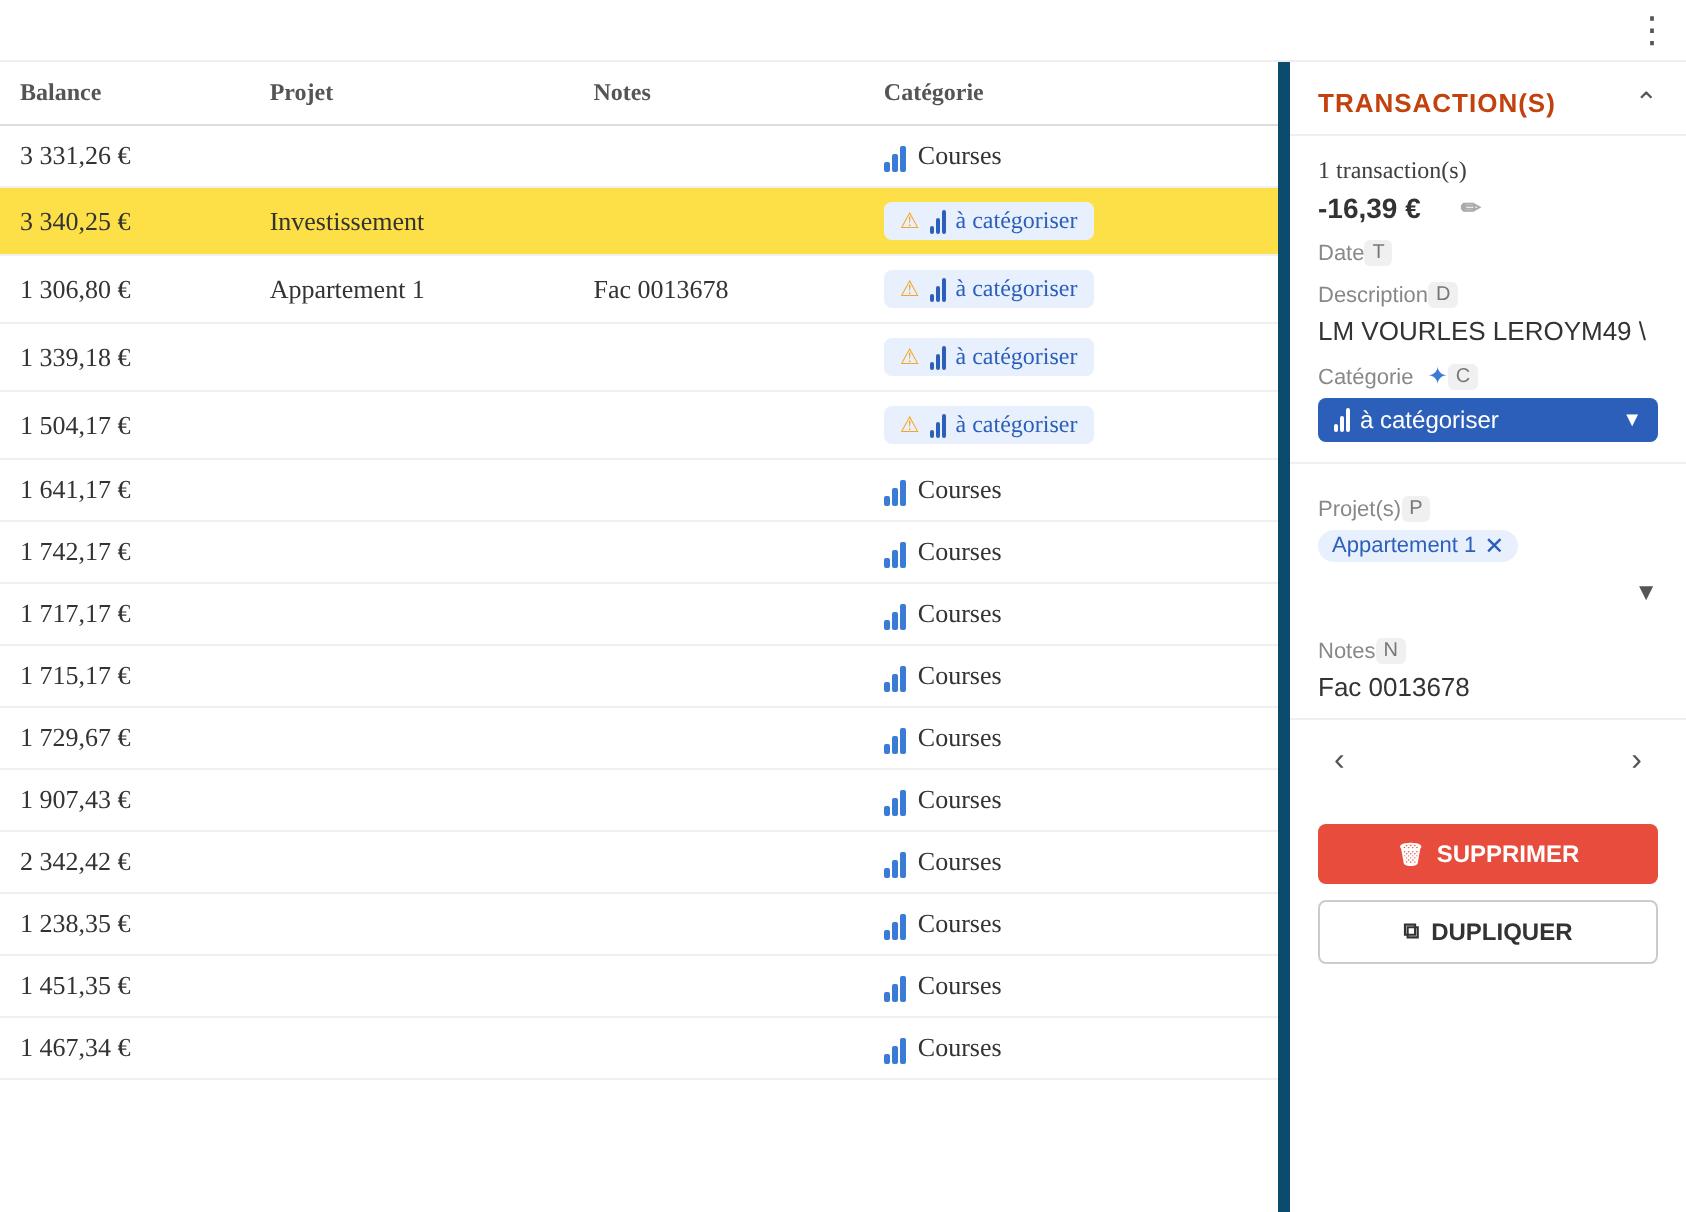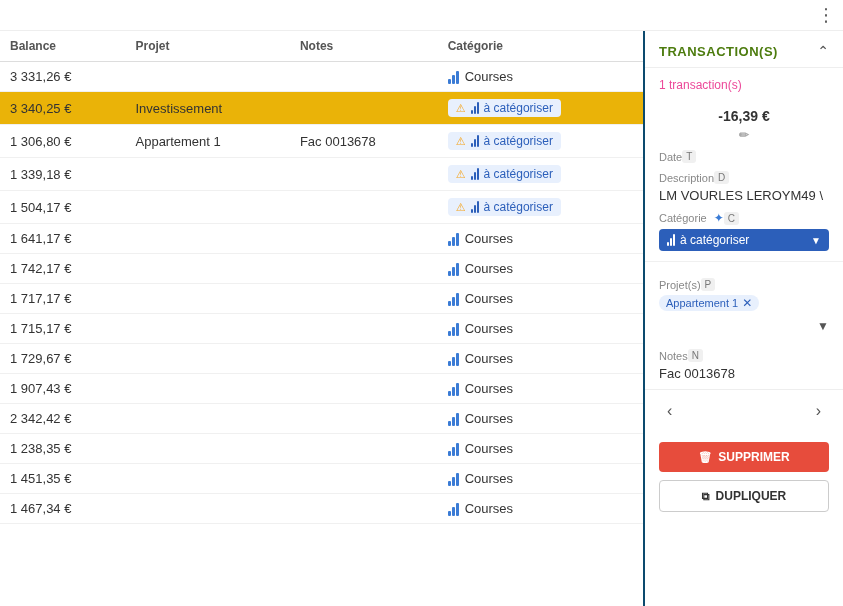--- a/index.html
+++ b/index.html
@@ -4,30 +4,30 @@
   <style>
     * { box-sizing: border-box; margin: 0; padding: 0; }
     body { font-family: -apple-system, BlinkMacSystemFont, 'Segoe UI', Arial, sans-serif; font-size: 13px; background: #fff; color: #333; width: 843px; height: 606px; overflow: hidden; display: flex; flex-direction: column; }
 
     .top-bar { display: flex; justify-content: flex-end; padding: 4px 8px; background: #fff; border-bottom: 1px solid #eee; }
     .top-bar-icon { font-size: 18px; color: #555; cursor: pointer; }
 
     .main-content { display: flex; flex: 1; overflow: hidden; }
 
     
-    .table-panel { flex: 1; overflow-y: auto; border-right: 2px solid #0c4a6e; }
+    .table-panel { flex: 1; overflow-y: auto; border-right: 6px solid #0c4a6e; font-family: Liberation Serif, serif; }
     .table-panel::-webkit-scrollbar { width: 8px; }
     .table-panel::-webkit-scrollbar-track { background: #f1f1f1; }
     .table-panel::-webkit-scrollbar-thumb { background: #bbb; border-radius: 4px; }
 
     table { width: 100%; border-collapse: collapse; }
     thead tr { border-bottom: 1px solid #ddd; }
     thead th { padding: 8px 10px; text-align: left; font-weight: 600; color: #555; font-size: 12px; background: #fff; position: sticky; top: 0; z-index: 1; }
     tbody tr { border-bottom: 1px solid #f0f0f0; }
-    tbody tr.selected { background: #eab308; }
+    tbody tr.selected { background: #fde047; }
     tbody td { padding: 7px 10px; color: #333; font-size: 13px; }
 
     .category-cell { display: flex; align-items: flex-end; gap: 6px; }
     .category-icon { display: inline-flex; align-items: flex-end; gap: 1px; height: 14px; }
     .category-icon span { display: inline-block; background: #3a7bd5; width: 3px; border-radius: 1px; }
     .category-icon span:nth-child(1) { height: 5px; }
     .category-icon span:nth-child(2) { height: 9px; }
     .category-icon span:nth-child(3) { height: 13px; }
 
     .tag-categoriser { display: inline-flex; align-items: center; gap: 5px; background: #e8f0fd; color: #2c5fba; padding: 2px 8px; border-radius: 4px; font-size: 12px; font-weight: 500; }
@@ -37,28 +37,28 @@
     .tag-categoriser .cat-icon span:nth-child(2) { height: 8px; }
     .tag-categoriser .cat-icon span:nth-child(3) { height: 12px; }
     .warning-icon { color: #f5a623; font-size: 11px; }
 
     
     .detail-panel { width: 198px; display: flex; flex-direction: column; background: #fff; overflow-y: auto; padding: 0; }
     .detail-panel::-webkit-scrollbar { width: 6px; }
     .detail-panel::-webkit-scrollbar-thumb { background: #ccc; }
 
     .detail-header { display: flex; justify-content: space-between; align-items: center; padding: 12px 14px 8px; border-bottom: 1px solid #eee; }
-    .detail-header-title { font-weight: 700; font-size: 13px; color: #4d7c0f; text-transform: uppercase; letter-spacing: 0.5px; }
+    .detail-header-title { font-weight: 700; font-size: 13px; color: #c2410c; text-transform: uppercase; letter-spacing: 0.5px; }
     .detail-header-chevron { color: #555; font-size: 14px; cursor: pointer; }
 
     .detail-section { padding: 10px 14px; border-bottom: 1px solid #f0f0f0; }
     .detail-section:last-child { border-bottom: none; }
 
-    .transaction-count { font-size: 12px; color: #ec4899; margin-bottom: 16px; }
-    .transaction-amount { display: flex; align-items: center; gap: 4px; font-size: 14px; font-weight: 600; color: #333; flex-direction: column; }
+    .transaction-count { font-size: 12px; color: #404040; margin-bottom: 3px; font-family: Liberation Serif, serif; }
+    .transaction-amount { display: flex; align-items: center; gap: 20px; font-size: 14px; font-weight: 600; color: #333; }
     .edit-icon { color: #aaa; font-size: 12px; cursor: pointer; }
 
     .field-label { display: flex; align-items: center; font-size: 11px; color: #888; margin-bottom: 4px; margin-top: 8px; }
     .field-shortcut { background: #f0f0f0; color: #777; font-size: 10px; padding: 1px 4px; border-radius: 3px; }
     .field-value { font-size: 13px; color: #333; }
 
     .category-select { display: flex; align-items: center; justify-content: space-between; background: #2c5fba; color: #fff; padding: 4px 8px; border-radius: 4px; font-size: 12px; cursor: pointer; margin-top: 2px; }
     .category-select-left { display: flex; align-items: center; gap: 5px; }
     .cat-icon-white { display: inline-flex; align-items: flex-end; gap: 1px; height: 12px; }
     .cat-icon-white span { display: inline-block; background: #fff; width: 2px; border-radius: 1px; }

